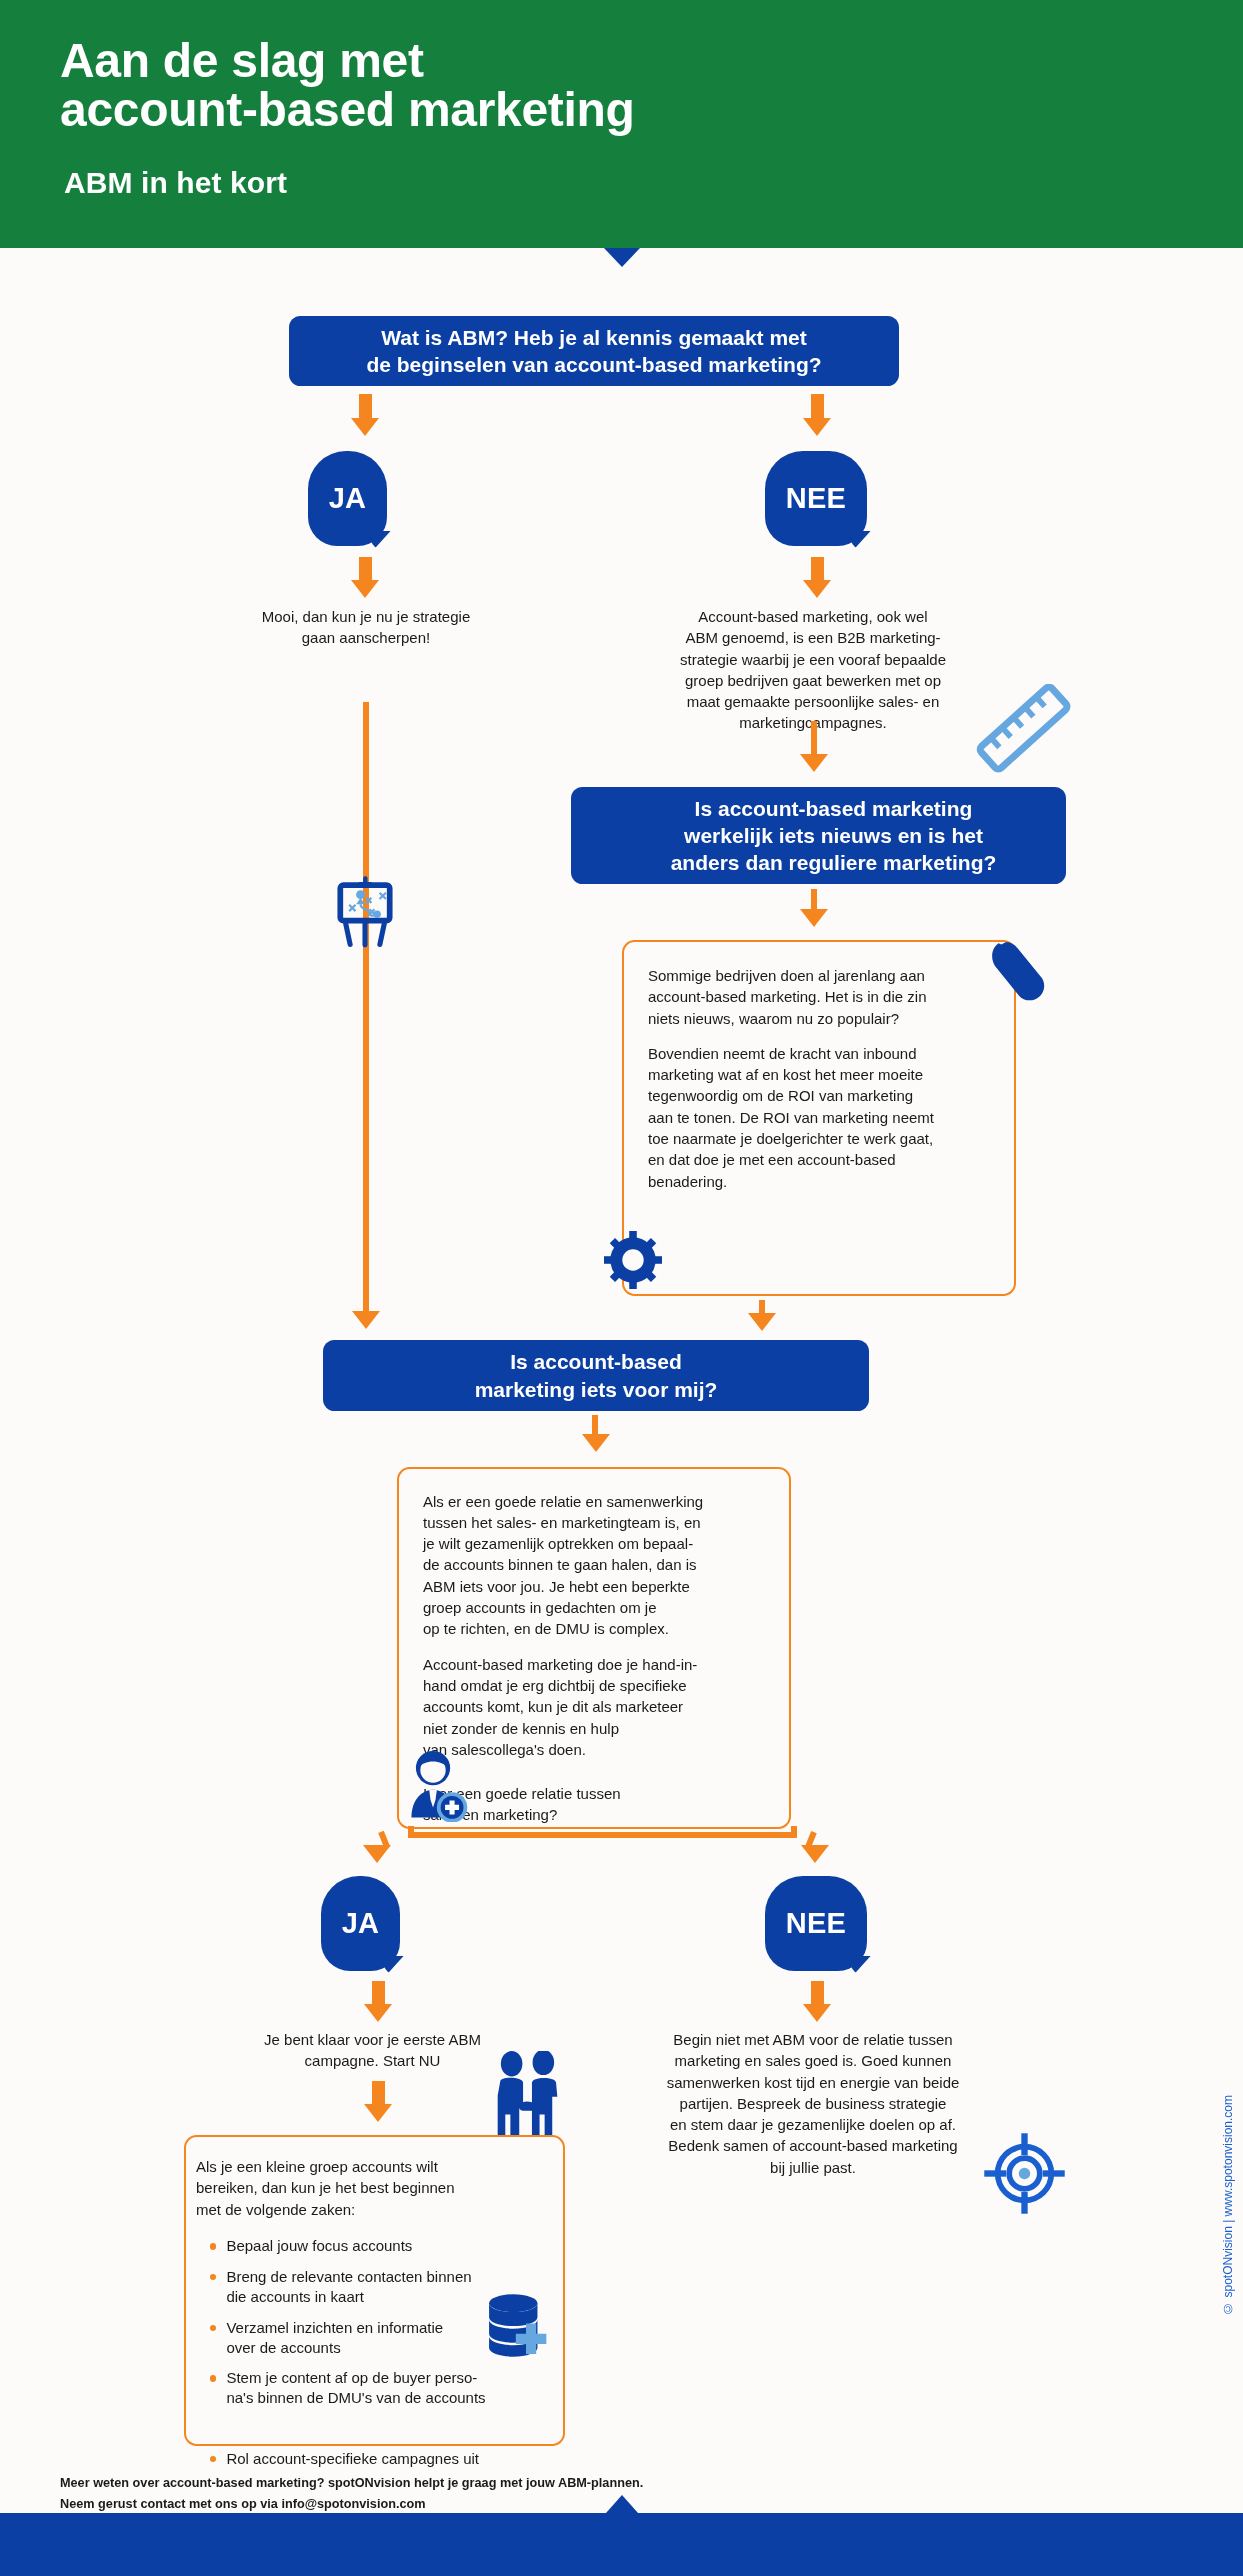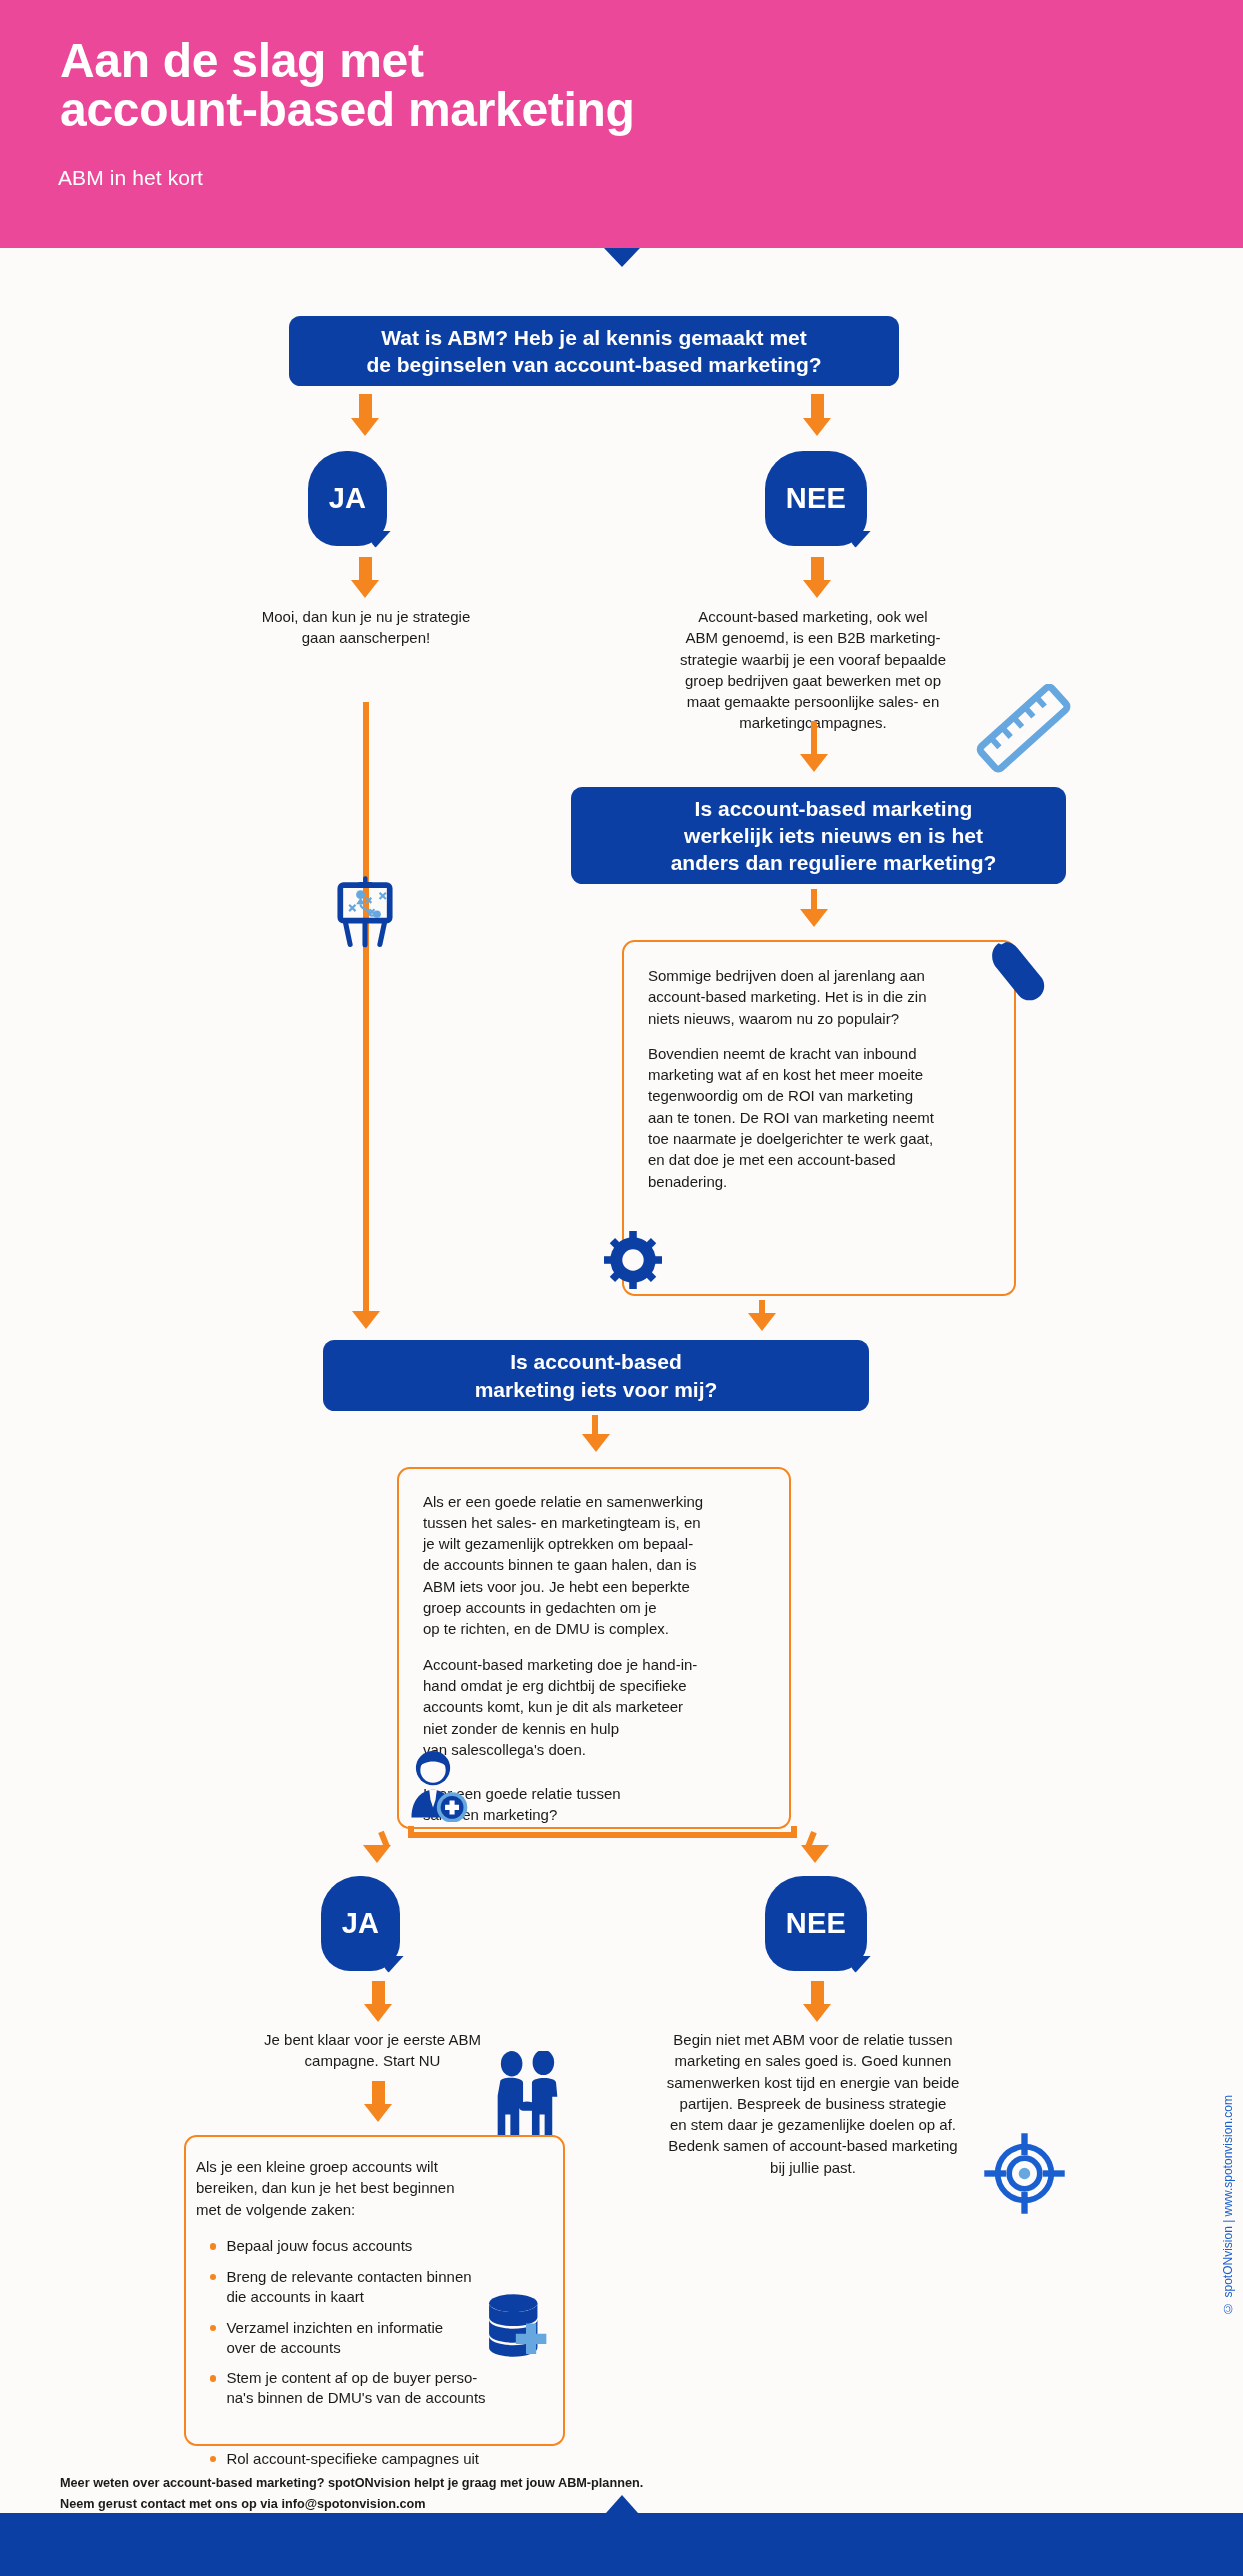--- a/index.html
+++ b/index.html
@@ -15,39 +15,39 @@
     background: #fdfbf9;
     overflow: hidden;
   }
 
   
   .header {
     position: absolute;
     left: 0; top: 0;
     width: 1244px;
     height: 248px;
-    background: #ec4899;
+    background: #15803d;
   }
   .header-title {
     position: absolute;
     left: 60px; top: 37px;
     width: 952px;
     color: #ffffff;
     font-size: 48px;
     font-weight: bold;
     line-height: 1.02;
     letter-spacing: -0.3px;
     white-space: pre-line;
   }
   .header-sub {
     position: absolute;
-    left: 58px; top: 166px;
+    left: 64px; top: 166px;
     color: #ffffff;
-    font-size: 21px;
-    font-weight: normal;
+    font-size: 30px;
+    font-weight: bold;
     letter-spacing: 0.1px;
   }
   .header-notch {
     position: absolute;
     left: 50%;
     transform: translateX(-50%);
     top: 248px;
     width: 0; height: 0;
     border-left: 18px solid transparent;
     border-right: 18px solid transparent;

